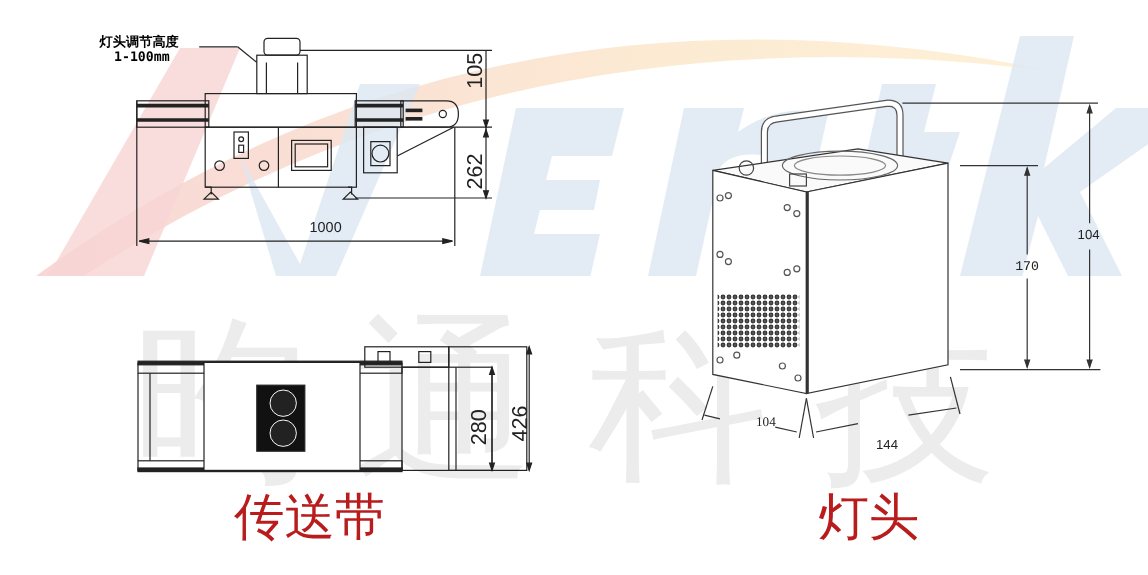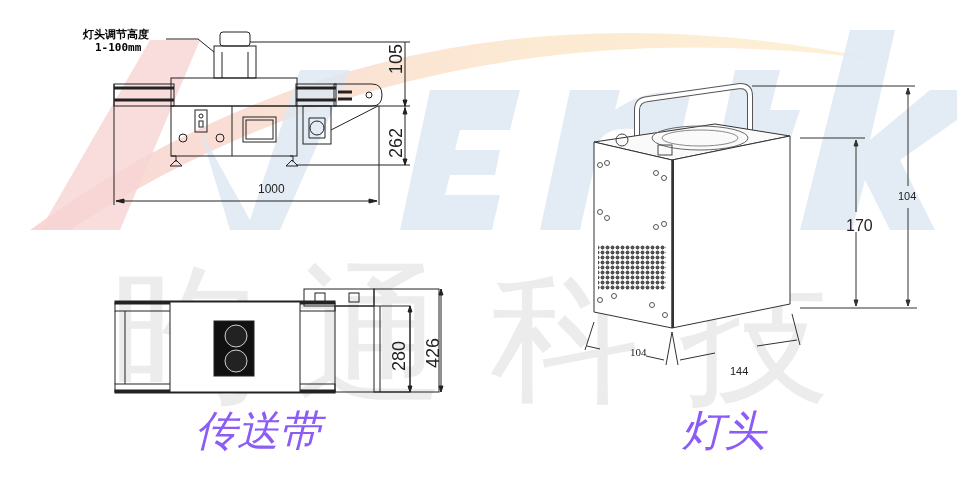--- a/index.html
+++ b/index.html
@@ -1,19 +1,19 @@
 <!DOCTYPE html>
 <html><head>
 <meta charset="utf-8">
 <style>
   html,body{margin:0;padding:0;background:#fff;}
   body{width:957px;height:479px;position:relative;overflow:hidden;font-family:"DejaVu Sans",sans-serif;}
   .layer{position:absolute;left:0;top:0;width:957px;height:479px;}
   .wm-cn{position:absolute;font-size:150px;color:#ececec;font-family:"DejaVu Sans",sans-serif;line-height:1;}
-  .label-big{position:absolute;font-size:42px;color:#8b5cf6;font-family:"DejaVu Sans",sans-serif;line-height:1;font-style:italic;}
+  .label-big{position:absolute;font-size:42px;color:#b91c1c;font-family:"DejaVu Sans",sans-serif;line-height:1;}
   .callout{position:absolute;font-size:11px;font-weight:bold;color:#000;font-family:"DejaVu Sans Mono",monospace;line-height:1.2;}
   .dim{position:absolute;color:#222;font-family:"Liberation Sans",sans-serif;}
 </style>
 </head>
 <body>
 
 <svg class="layer" viewBox="0 0 957 479">
   <defs>
     <linearGradient id="arcg" x1="0" x2="1">
       <stop offset="0" stop-color="#f6c9c9"></stop>
@@ -180,18 +180,18 @@
 </div>
 
 <div class="dim" style="left:228px;top:182px;font-size:12px;margin-left:30px;">1000</div>
 <div class="dim" style="left:386px;top:50px;font-size:18px;transform:rotate(-90deg);transform-origin:left top;top:74px;">105</div>
 <div class="dim" style="left:386px;top:158px;font-size:18px;transform:rotate(-90deg);transform-origin:left top;">262</div>
 
 <div class="dim" style="left:389px;top:371px;font-size:18px;transform:rotate(-90deg);transform-origin:left top;">280</div>
 <div class="dim" style="left:423px;top:368px;font-size:18px;transform:rotate(-90deg);transform-origin:left top;">426</div>
 
 <div class="dim" style="left:898px;top:190px;font-size:11px;">104</div>
-<div class="dim" style="left:846px;top:217px;font-size:16px;">170</div>
+<div class="dim" style="left:846px;top:217px;font-size:11px;font-family:Liberation Mono, monospace;">170</div>
 <div class="dim" style="left:630px;top:346px;font-size:11px;font-family:Liberation Serif, serif;">104</div>
 <div class="dim" style="left:730px;top:365px;font-size:11px;">144</div>
 
 <div class="label-big" style="left:195px;top:410px;">传送带</div>
 <div class="label-big" style="left:682px;top:410px;">灯头</div>
 
 </body></html>

